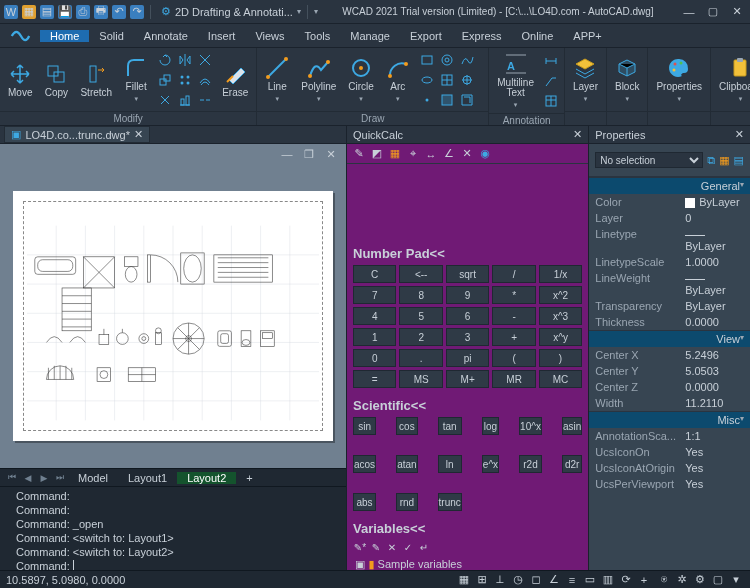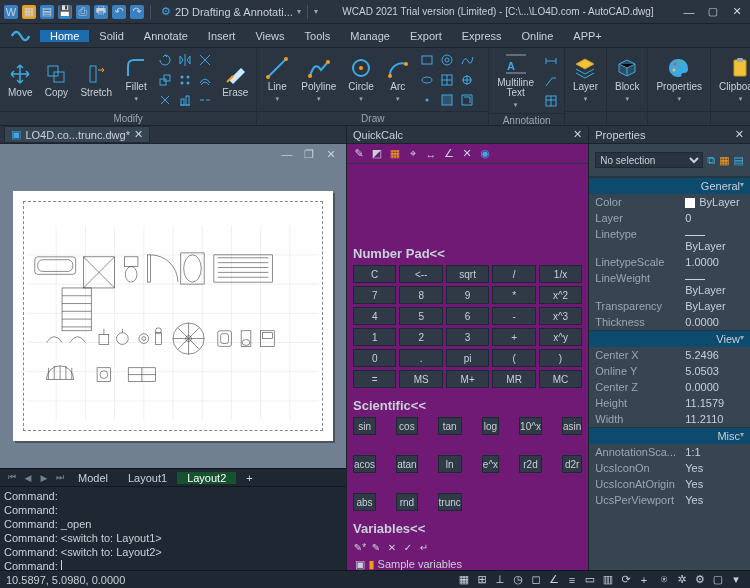--- a/index.html
+++ b/index.html
@@ -32,21 +32,21 @@
 .canvas-holder{flex:1;background:#708090;display:flex;align-items:center;justify-content:center;position:relative}
 .canvas-winbtns{position:absolute;top:2px;right:6px;display:flex;gap:2px}
 .paper{background:#fff;width:320px;height:250px;margin-top:20px;position:relative;box-shadow:2px 2px 0 #00000055}
 .paper-inner{position:absolute;inset:10px;border:1px dashed #888}
 .drawing{position:absolute;inset:28px 14px 14px 14px}
 .drawing svg{width:100%;height:100%}
 .layout-tabs{height:18px;background:#1f2832;display:flex;align-items:center;padding:0 4px;gap:0;border-top:1px solid #101820}
 .lt-btn{width:16px;height:14px;display:flex;align-items:center;justify-content:center;font-size:9px;color:#708090;cursor:pointer}
 .lt-tab{padding:0 10px;font-size:11px;cursor:pointer;line-height:18px}
 .lt-tab.active{background:#14532d;color:#fff}
-.cmdline{height:84px;background:#1f2832;border-top:1px solid #101820;font-family:Consolas,monospace;font-size:11px;color:#c8d0d8;padding:2px 4px;overflow:hidden}
+.cmdline{height:84px;background:#1f2832;border-top:1px solid #101820;font-family:Consolas,monospace;font-size:11px;color:#c8d0d8;padding:2px 16px;overflow:hidden}
 .cmdline div{line-height:14px;white-space:nowrap}
 .quickcalc{flex:0 0 218px;background:#701a75;display:flex;flex-direction:column;border-left:1px solid #1a222c}
 .panel-header{height:18px;background:#2a3440;display:flex;align-items:center;padding:0 6px;justify-content:space-between;border-bottom:1px solid #1a222c}
 .panel-header .x{cursor:pointer}
 .qc-tools{height:20px;display:flex;align-items:center;gap:2px;padding:0 4px;border-bottom:1px solid #2a3440}
 .qc-tool{width:16px;height:16px;display:flex;align-items:center;justify-content:center;cursor:pointer}
 .qc-body{flex:1;overflow:auto;padding:4px 6px}
 .qc-section{margin-top:10px}
 .qc-sec-title{font-size:13px;font-weight:bold;cursor:pointer;margin-bottom:4px}
 .npad{display:grid;grid-template-columns:repeat(5,1fr);gap:3px}
@@ -704,30 +704,26 @@
         <div class="prop-sec">
           <div class="prop-sec-h">
             <span>View</span>
             <span class="chev">▾</span>
           </div>
           <div class="prop-row">
             <span class="k">Center X</span>
             <span class="v">5.2496</span>
           </div>
           <div class="prop-row">
-            <span class="k">Online Y</span>
+            <span class="k">Center Y</span>
             <span class="v">5.0503</span>
           </div>
           <div class="prop-row">
             <span class="k">Center Z</span>
             <span class="v">0.0000</span>
-          </div>
-          <div class="prop-row">
-            <span class="k">Height</span>
-            <span class="v">11.1579</span>
           </div>
           <div class="prop-row">
             <span class="k">Width</span>
             <span class="v">11.2110</span>
           </div>
         </div>
         <div class="prop-sec">
           <div class="prop-sec-h">
             <span>Misc</span>
             <span class="chev">▾</span>

